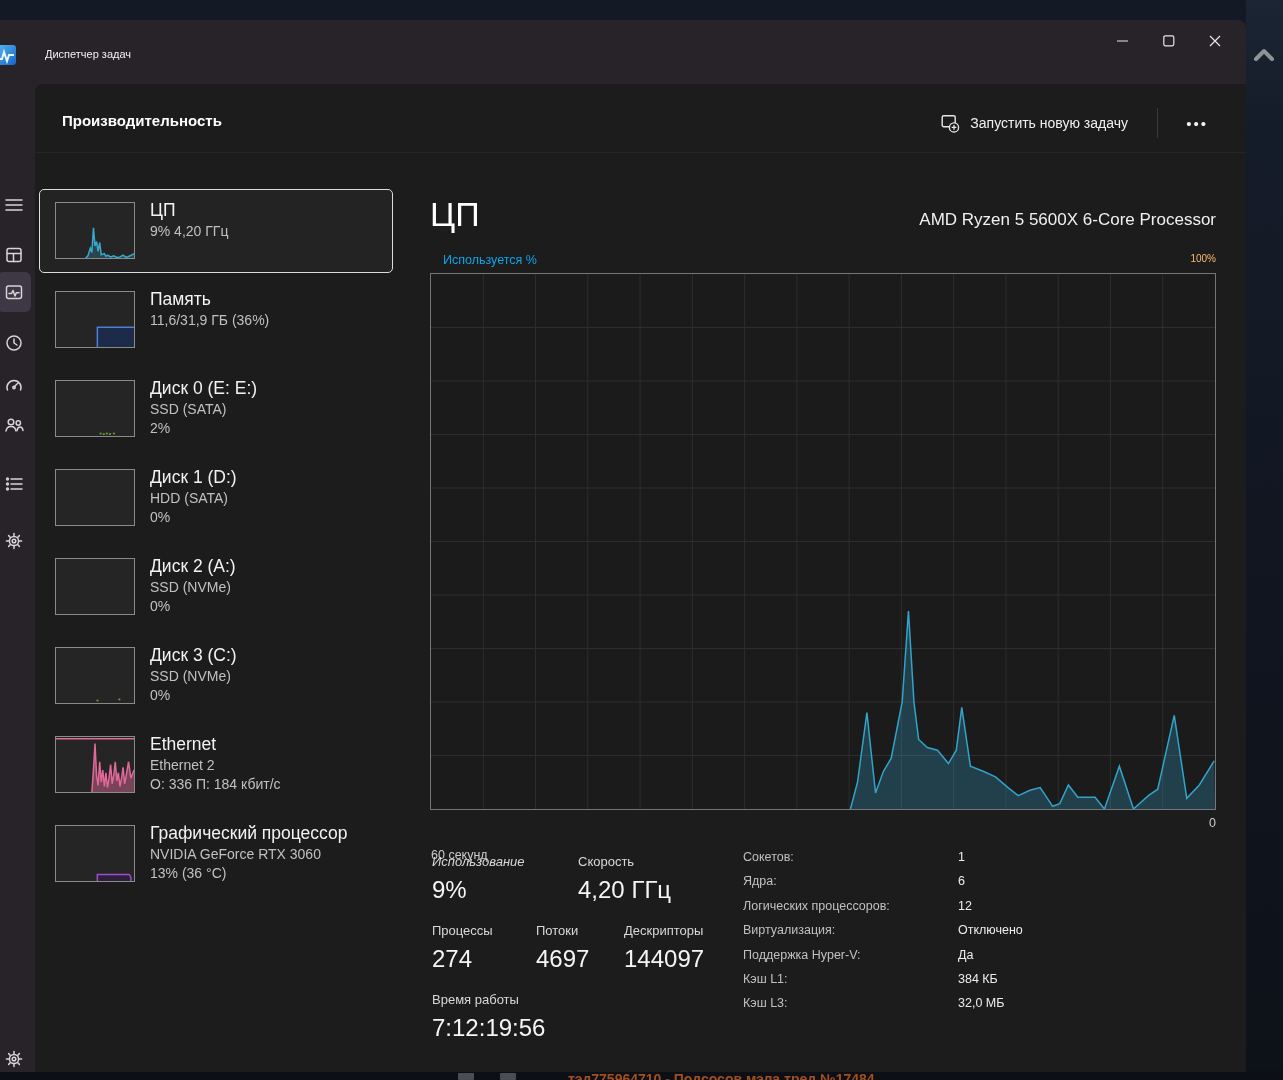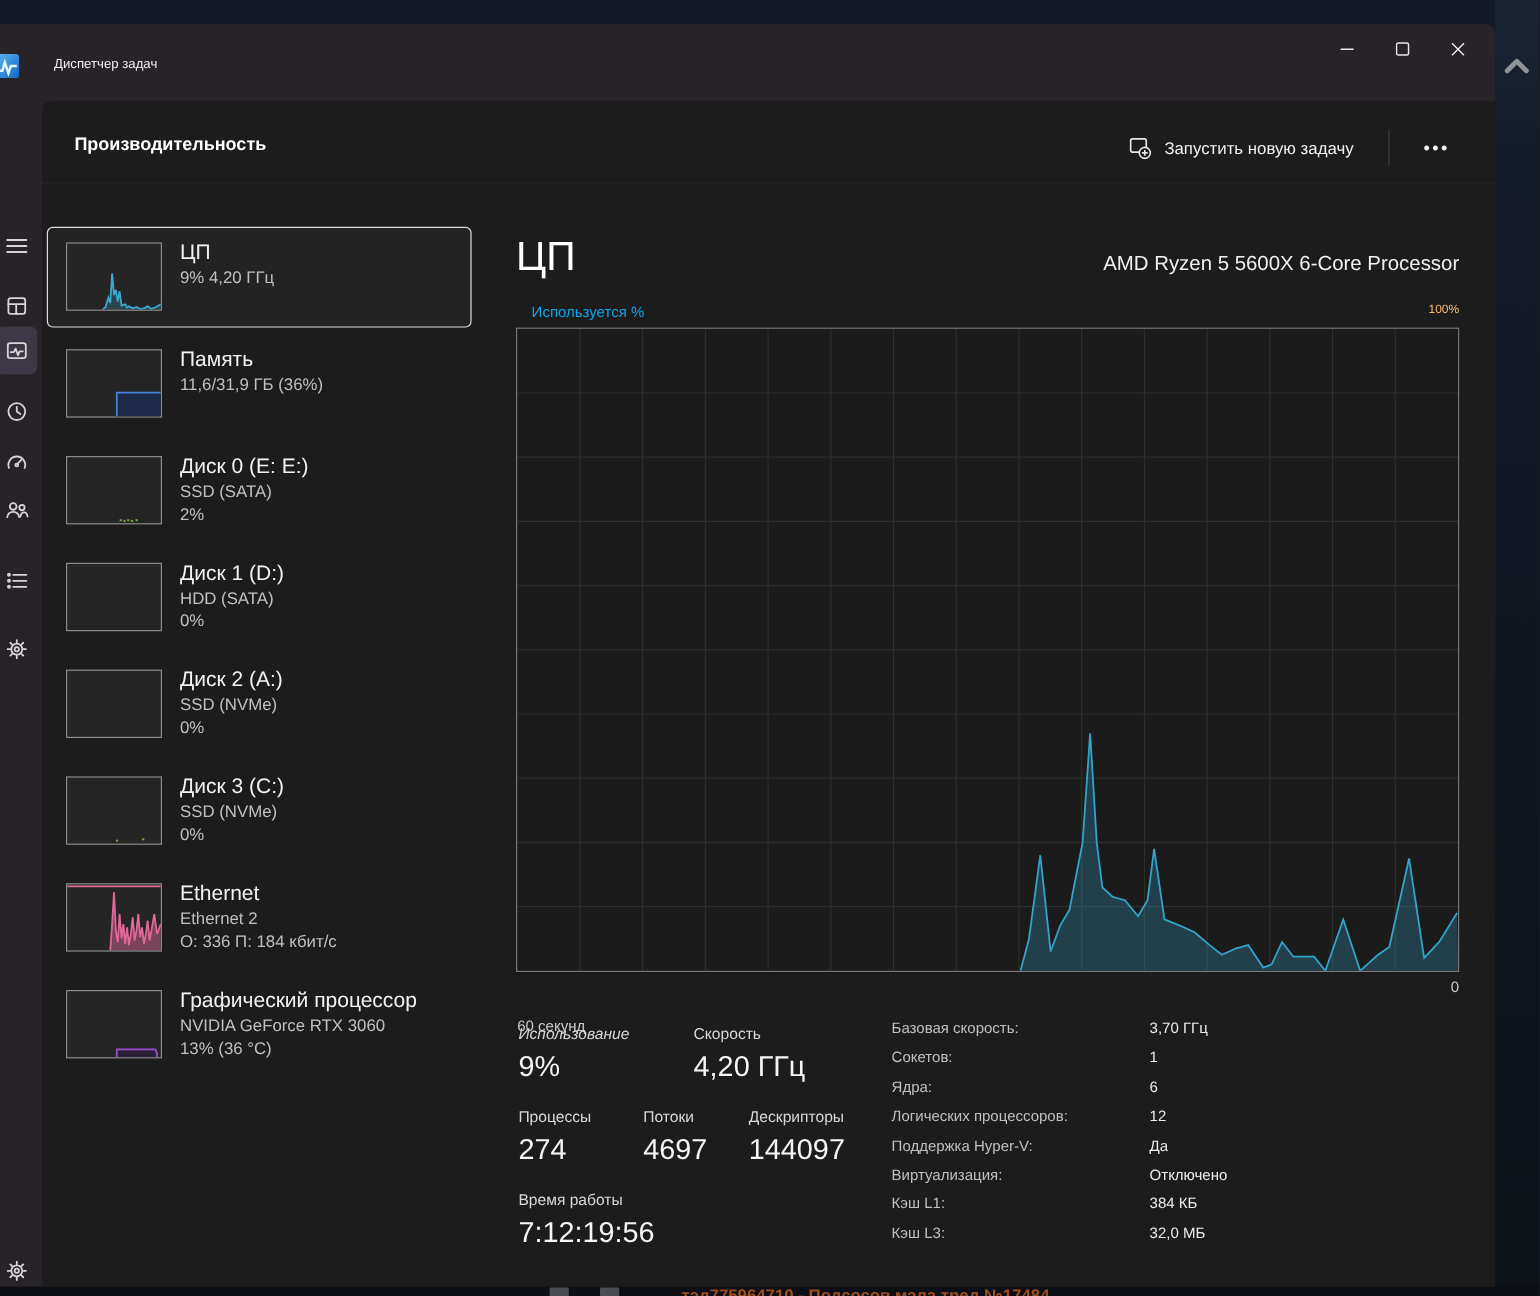--- a/index.html
+++ b/index.html
@@ -347,44 +347,40 @@
             <div class="stat-value" style="left: 2px; top: 97px;">274</div>
             <div class="stat-label" style="left: 106px; top: 75px;">Потоки</div>
             <div class="stat-value" style="left: 106px; top: 97px;">4697</div>
             <div class="stat-label" style="left: 194px; top: 75px;">Дескрипторы</div>
             <div class="stat-value" style="left: 194px; top: 97px;">144097</div>
             <div class="stat-label" style="left: 2px; top: 144px;">Время работы</div>
             <div class="stat-value" style="left: 2px; top: 166px;">7:12:19:56</div>
           </div>
         <div class="rstats" id="rstats">
             <div class="rstat-row">
-              <div class="rstat-label">Базовая скорость:</div>
-              <div class="rstat-value">3,70 ГГц</div>
-            </div>
-            <div class="rstat-row">
               <div class="rstat-label">Сокетов:</div>
               <div class="rstat-value">1</div>
             </div>
             <div class="rstat-row">
               <div class="rstat-label">Ядра:</div>
               <div class="rstat-value">6</div>
             </div>
             <div class="rstat-row">
               <div class="rstat-label">Логических процессоров:</div>
               <div class="rstat-value">12</div>
             </div>
             <div class="rstat-row">
+              <div class="rstat-label">Виртуализация:</div>
+              <div class="rstat-value">Отключено</div>
+            </div>
+            <div class="rstat-row">
               <div class="rstat-label">Поддержка Hyper-V:</div>
               <div class="rstat-value">Да</div>
             </div>
             <div class="rstat-row">
-              <div class="rstat-label">Виртуализация:</div>
-              <div class="rstat-value">Отключено</div>
-            </div>
-            <div class="rstat-row">
               <div class="rstat-label">Кэш L1:</div>
               <div class="rstat-value">384 КБ</div>
             </div>
             <div class="rstat-row">
               <div class="rstat-label">Кэш L3:</div>
               <div class="rstat-value">32,0 МБ</div>
             </div>
           </div>
       </div>
     </div>

